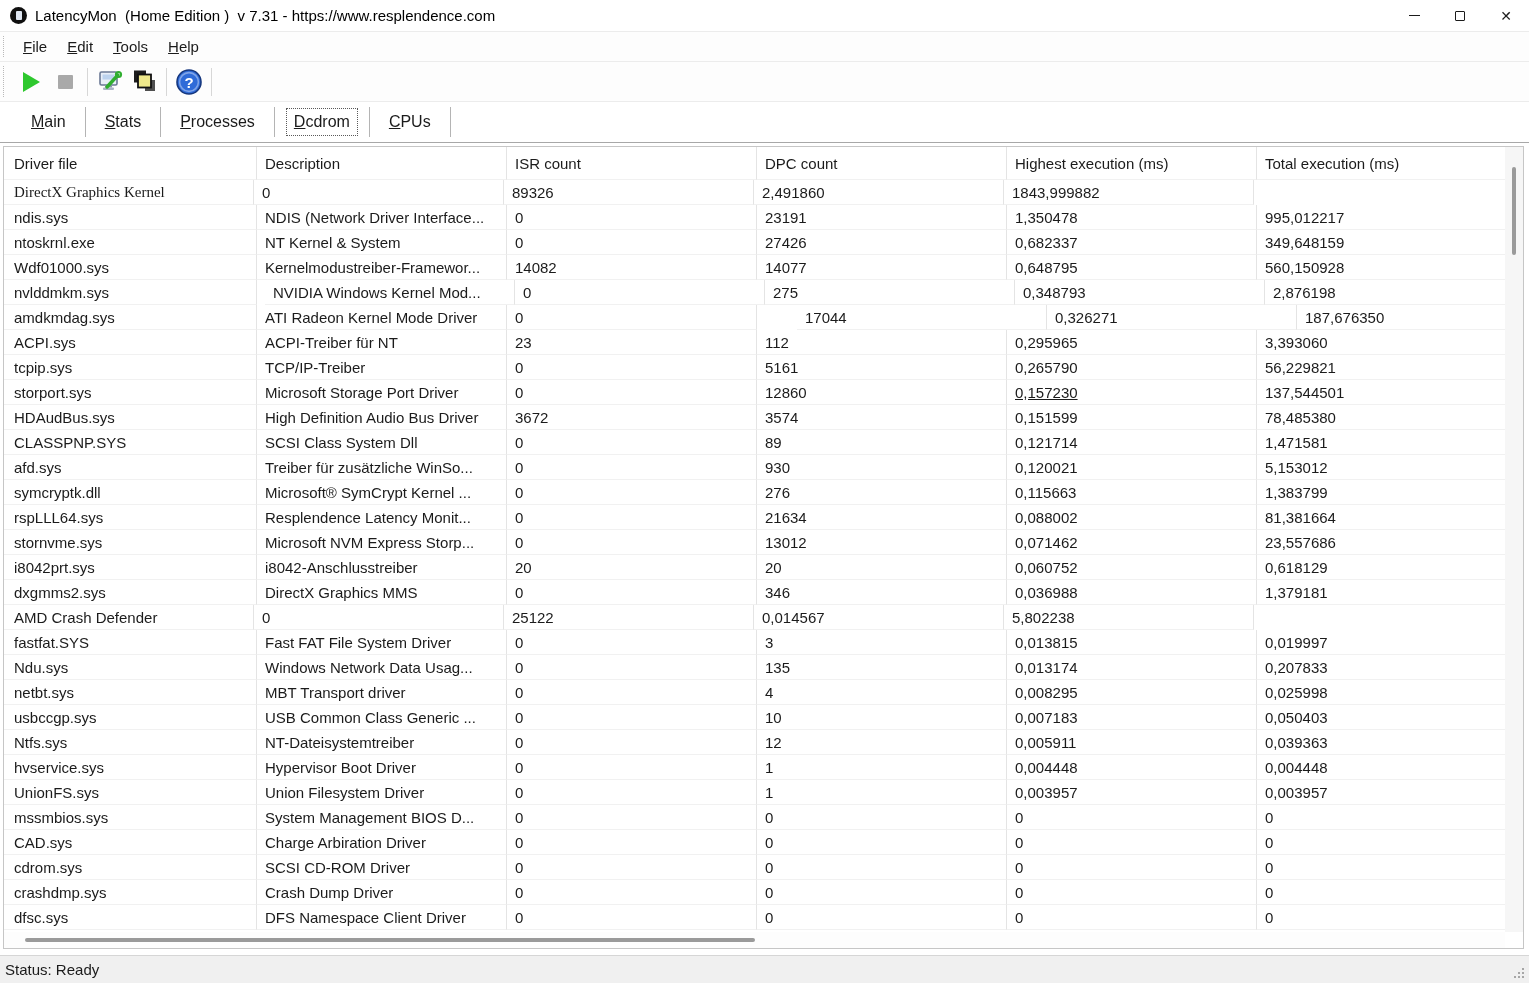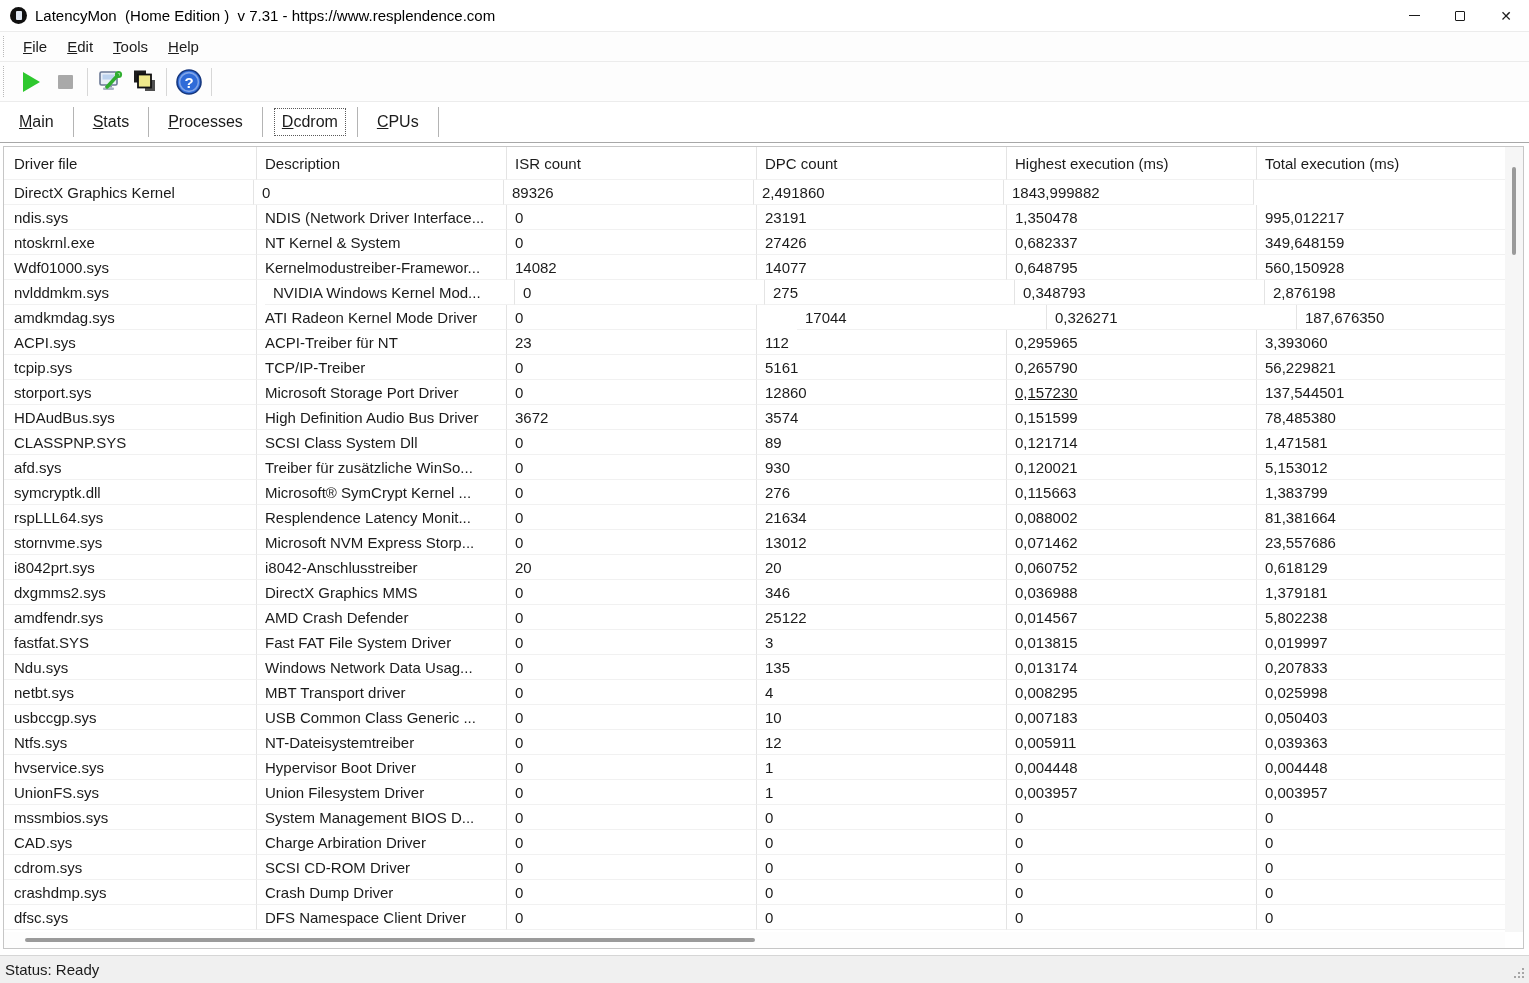--- a/index.html
+++ b/index.html
@@ -24,21 +24,21 @@
   .u { text-decoration:underline; }
 
   
   .toolbar { height:40px; display:flex; align-items:center; background:#fdfdfd; border-bottom:1px solid #ececec; position:relative; padding-left:14px; }
   .tool-btn { width:34px; height:32px; display:flex; align-items:center; justify-content:center; }
   .tool-sep { width:0; border-left:1px solid #d7d7d7; height:28px; margin:0 5px; }
   .play-tri { width:0; height:0; border-left:17px solid #2ec82e; border-top:10px solid transparent; border-bottom:10px solid transparent; }
   .stop-sq { width:15px; height:14px; background:#a9a9a9; border-radius:1px; }
 
   
-  .tabbar { height:41px; display:flex; align-items:center; background:#ffffff; border-bottom:1px solid #a8a8a8; padding-left:6px; }
+  .tabbar { height:41px; display:flex; align-items:center; background:#ffffff; border-bottom:1px solid #a8a8a8; padding-left:18px; }
   .tab { font-size:16px; padding:4px 7px; margin:0 6px; white-space:nowrap; }
   .tab.selected { outline:1px dotted #5a5a5a; }
   .tab-sep { width:0; border-left:1px solid #b4b4b4; height:30px; margin:0 6px; }
 
   
   .table-area { position:absolute; left:3px; top:146px; width:1521px; height:803px; border:1px solid #c6c6c6; background:#fff; overflow:hidden; }
   .thead { display:flex; height:33px; }
   .trow { display:flex; height:25px; }
   .cell { font-size:15px; color:#1b1b1b; padding-left:8px; display:flex; align-items:center; border-right:1px solid #e4e4e4; border-bottom:1px solid #f1f1f1; overflow:hidden; white-space:nowrap; flex:0 0 auto; }
   .cell:first-child { padding-left:10px; }
@@ -135,21 +135,21 @@
   <div class="thead">
       <div class="cell hcell" style="width: 253px;">Driver file</div>
       <div class="cell hcell" style="width: 250px;">Description</div>
       <div class="cell hcell" style="width: 250px;">ISR count</div>
       <div class="cell hcell" style="width: 250px;">DPC count</div>
       <div class="cell hcell" style="width: 250px;">Highest execution (ms)</div>
       <div class="cell hcell" style="width: 250px;">Total execution (ms)</div>
     </div>
   <div>
       <div class="trow">
-        <div class="cell" style="width: 250px;">DirectX Graphics Kernel</div>
+        <div class="cell" style="width: 250px; font-family: Liberation Serif, serif;">DirectX Graphics Kernel</div>
         <div class="cell" style="width: 250px;">0</div>
         <div class="cell" style="width: 250px;">89326</div>
         <div class="cell" style="width: 250px;">2,491860</div>
         <div class="cell" style="width: 250px;">1843,999882</div>
       </div>
       <div class="trow">
         <div class="cell" style="width: 253px;">ndis.sys</div>
         <div class="cell" style="width: 250px;">NDIS (Network Driver Interface...</div>
         <div class="cell" style="width: 250px;">0</div>
         <div class="cell" style="width: 250px;">23191</div>
@@ -270,21 +270,20 @@
       </div>
       <div class="trow">
         <div class="cell" style="width: 253px;">dxgmms2.sys</div>
         <div class="cell" style="width: 250px;">DirectX Graphics MMS</div>
         <div class="cell" style="width: 250px;">0</div>
         <div class="cell" style="width: 250px;">346</div>
         <div class="cell" style="width: 250px;">0,036988</div>
         <div class="cell" style="width: 250px;">1,379181</div>
       </div>
       <div class="trow">
-        <div class="cell" style="width: 253px;">amdfendr.sys</div>
         <div class="cell" style="width: 250px;">AMD Crash Defender</div>
         <div class="cell" style="width: 250px;">0</div>
         <div class="cell" style="width: 250px;">25122</div>
         <div class="cell" style="width: 250px;">0,014567</div>
         <div class="cell" style="width: 250px;">5,802238</div>
       </div>
       <div class="trow">
         <div class="cell" style="width: 253px;">fastfat.SYS</div>
         <div class="cell" style="width: 250px;">Fast FAT File System Driver</div>
         <div class="cell" style="width: 250px;">0</div>

